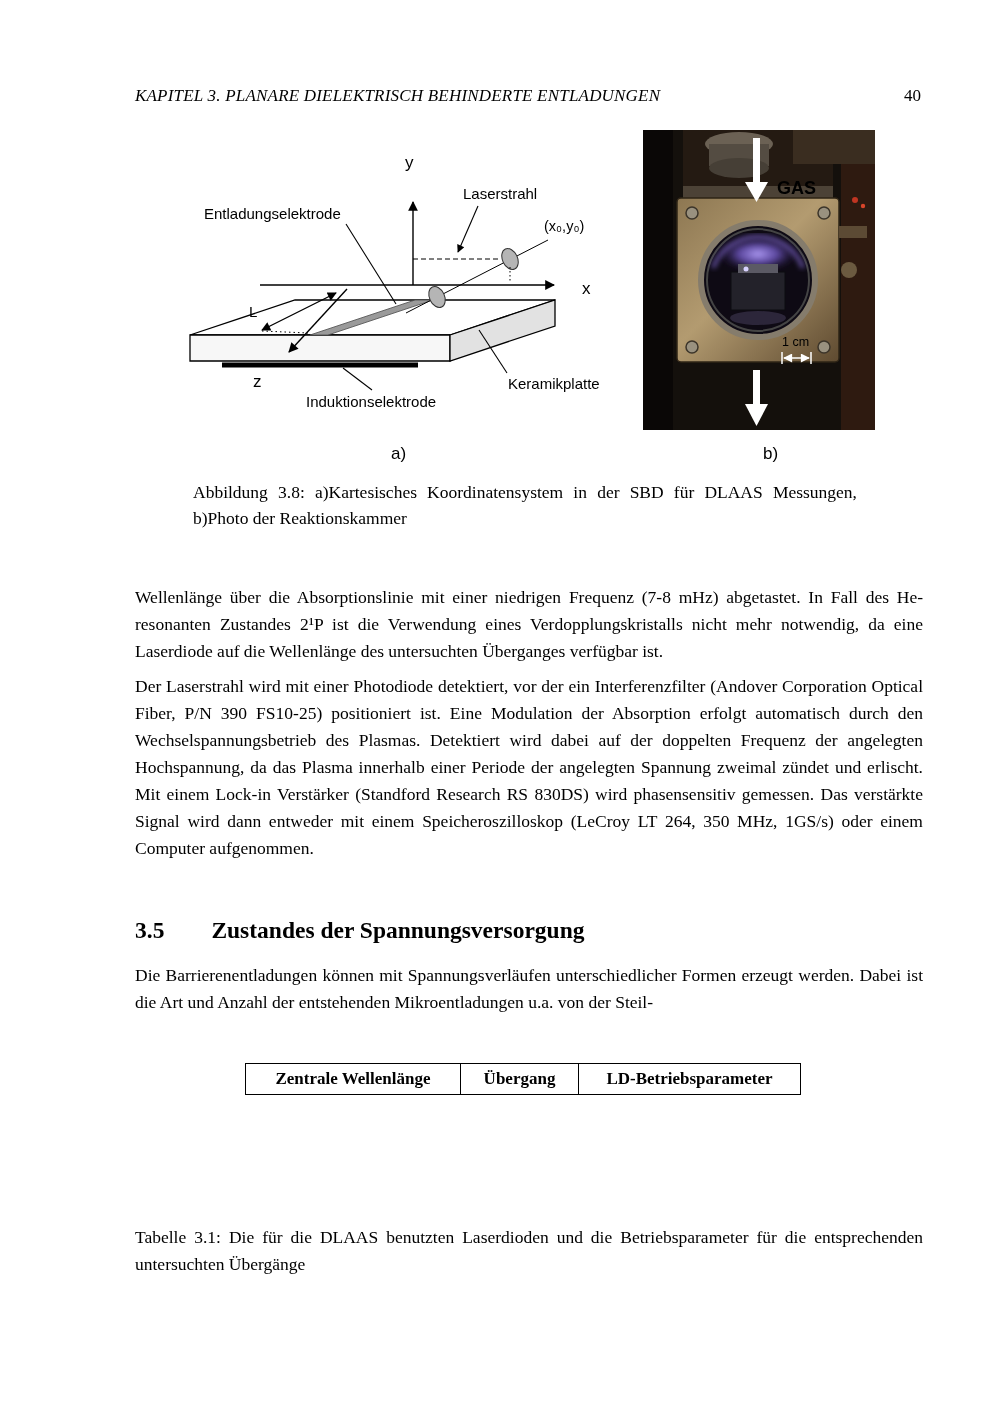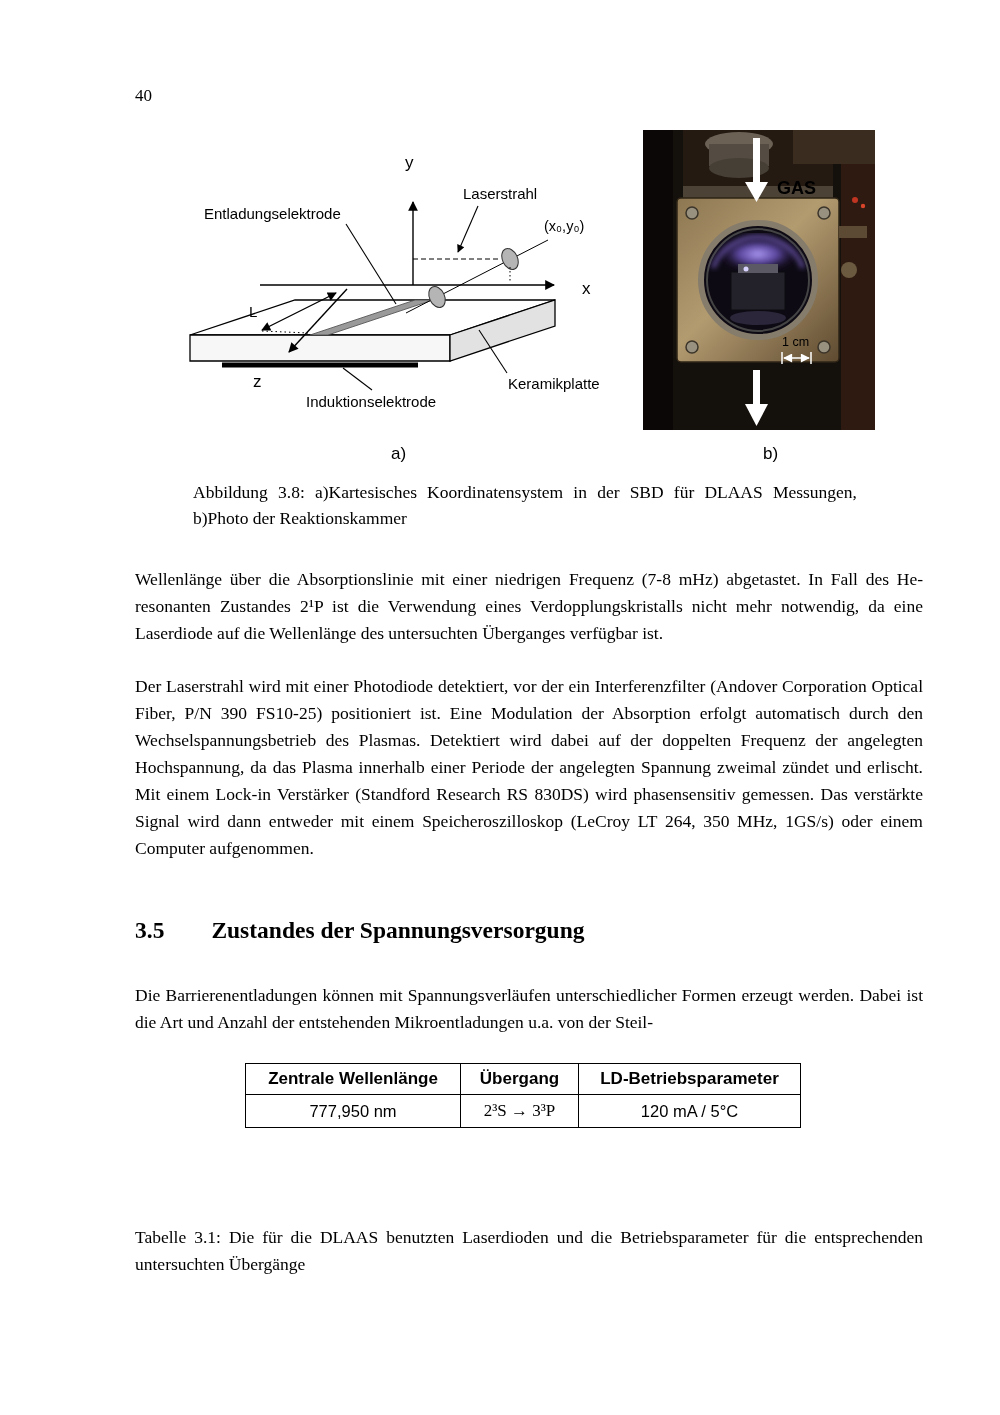--- a/index.html
+++ b/index.html
@@ -29,53 +29,54 @@
   svg text{font-family:"Liberation Sans",sans-serif;fill:#000;}
   svg .lbl{font-size:15px;}
   svg .axis{font-size:17px;}
   svg .coords{font-size:14.5px;}
 
   
   .para{
     position:absolute;left:135px;width:788px;
     font-size:17.5px;line-height:27px;text-align:justify;
   }
-  .p1{top:566px;}
+  .p1{top:584px;}
   .p2{top:673px;}
-  .p3{top:982px;}
+  .p3{top:962px;}
 
   .section-head{
     position:absolute;left:135px;top:917px;
     font-size:23.5px;font-weight:bold;
   }
   .section-head .num{margin-right:47px;}
 
   
   .lasertable{position:absolute;left:245px;top:1063px;border-collapse:collapse;}
   .lasertable th,.lasertable td{border:1px solid #000;text-align:center;padding:0;}
   .lasertable th{
-    font-family:Liberation Sans, sans-serif;font-size:17px;font-weight:bold;height:30px;
+    font-family:Liberation Serif, serif;font-size:17px;font-weight:bold;height:30px;
   }
   .lasertable td{height:32px;}
   .c1{width:214px;}
   .c2{width:117px;}
   .c3{width:221px;}
   .td-sans{font-family:"Liberation Sans",sans-serif;font-size:16.5px;}
   .td-serif{font-family:"Liberation Serif",serif;font-size:17px;}
   .table-caption{
     position:absolute;left:135px;top:1192px;width:788px;
     font-size:17.5px;line-height:27px;text-align:justify;margin-top:32px;
   }
 </style>
 </head>
 <body>
 
 <div>
 
   <div class="running-head">
+    <span class="chapter">KAPITEL 3. PLANARE DIELEKTRISCH BEHINDERTE ENTLADUNGEN</span>
     <span class="pagenum">40</span>
   </div>
 
   <svg class="diagram" viewBox="0 0 480 310">
     <defs>
       <marker id="ah" viewBox="0 0 10 10" refX="9" refY="5" markerWidth="9" markerHeight="7" orient="auto-start-reverse">
         <path d="M0,0 L10,5 L0,10 z" fill="#000"></path>
       </marker>
     </defs>
 
@@ -212,23 +213,18 @@
 
   <div class="para p3">Die Barrierenentladungen können mit Spannungsverläufen unterschiedlicher Formen erzeugt werden. Dabei ist die Art und Anzahl der entstehenden Mikroentladungen u.a. von der Steil-</div>
 
   <table class="lasertable">
     <tbody>
         <tr>
       <th class="c1">Zentrale Wellenlänge</th>
       <th class="c2">Übergang</th>
       <th class="c3">LD-Betriebsparameter</th>
     </tr>
-    <tr>
-      <td class="c1 td-sans">777,950 nm</td>
-      <td class="c2 td-serif">2³S → 3³P</td>
-      <td class="c3 td-sans">120 mA / 5°C</td>
-    </tr>
   </tbody>
     </table>
 
   <div class="table-caption">Tabelle 3.1: Die für die DLAAS benutzten Laserdioden und die Betriebsparameter für die entsprechenden untersuchten Übergänge</div>
 
 </div>
 
 </body></html>

